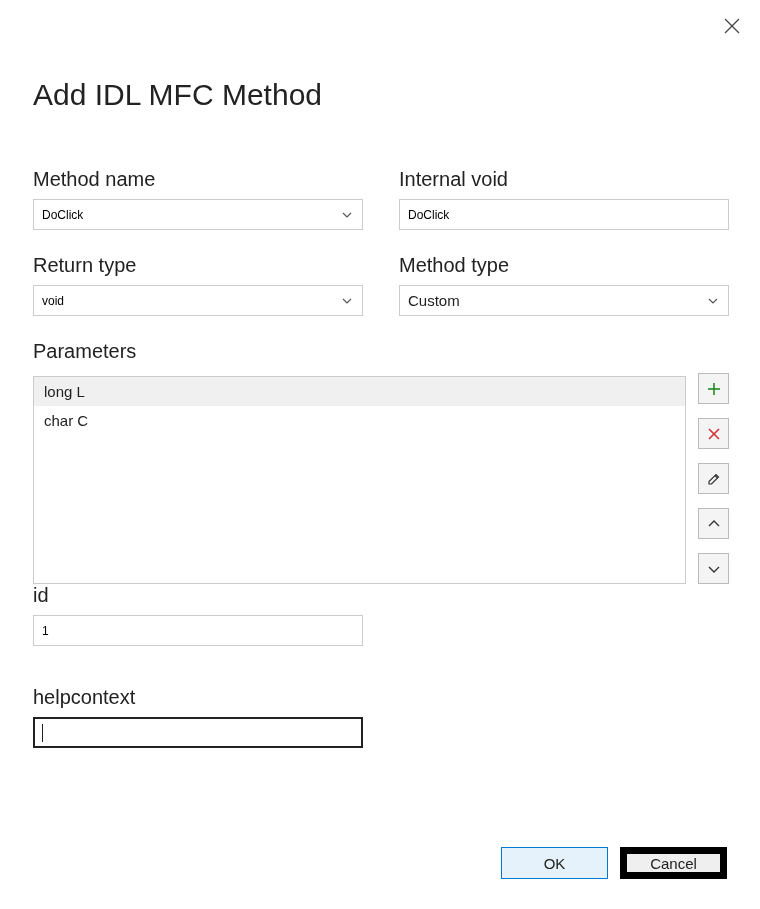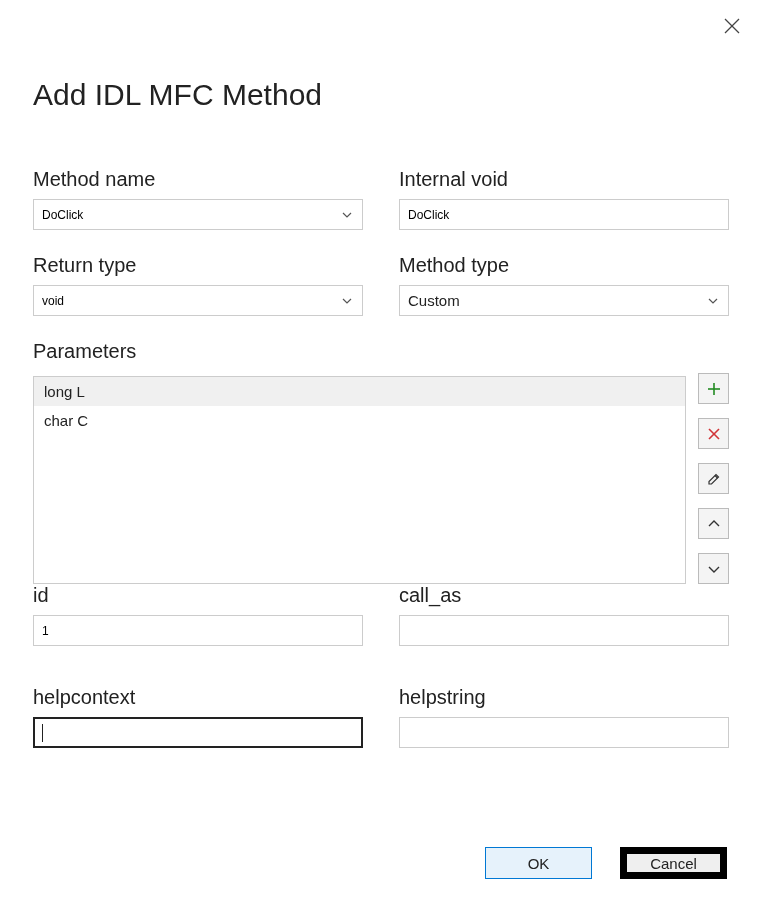--- a/index.html
+++ b/index.html
@@ -129,21 +129,21 @@
     display: inline-block;
     width: 1px; height: 18px;
     background: #222;
     vertical-align: middle;
   }
   .action-row {
     position: absolute;
     right: 33px;
     bottom: 30px;
     display: flex;
-    gap: 28px;
+    gap: 12px;
   }
   .action-btn {
     width: 107px;
     height: 32px;
     font-size: 15px;
     display: flex;
     align-items: center;
     justify-content: center;
     cursor: pointer;
     background: #fff;
@@ -264,42 +264,30 @@
     </div>
 
 
     <div class="row">
       <div class="col">
         <div class="field-label">id</div>
         <div class="textbox">
           <input type="text" value="1" style="">
         </div>
       </div>
-      <div class="col">
-        <div class="field-label">call_as</div>
-        <div class="textbox">
-          <input type="text" value="" style="">
-        </div>
-      </div>
     </div>
 
     <div class="row" style="margin-bottom:0;margin-top:40px;">
       <div class="col">
         <div class="field-label">helpcontext</div>
         <div class="textbox focused">
           <span class="caret"></span>
           <input type="text" style="width: 0px; opacity: 0; position: absolute;" value="">
         </div>
       </div>
-      <div class="col">
-        <div class="field-label">helpstring</div>
-        <div class="textbox">
-          <input type="text" value="" style="">
-        </div>
-      </div>
     </div>
 
   </div>
 
   <div class="action-row">
     <div class="action-btn primary">OK</div>
     <div class="action-btn secondary">Cancel</div>
   </div>
 
 </div>

